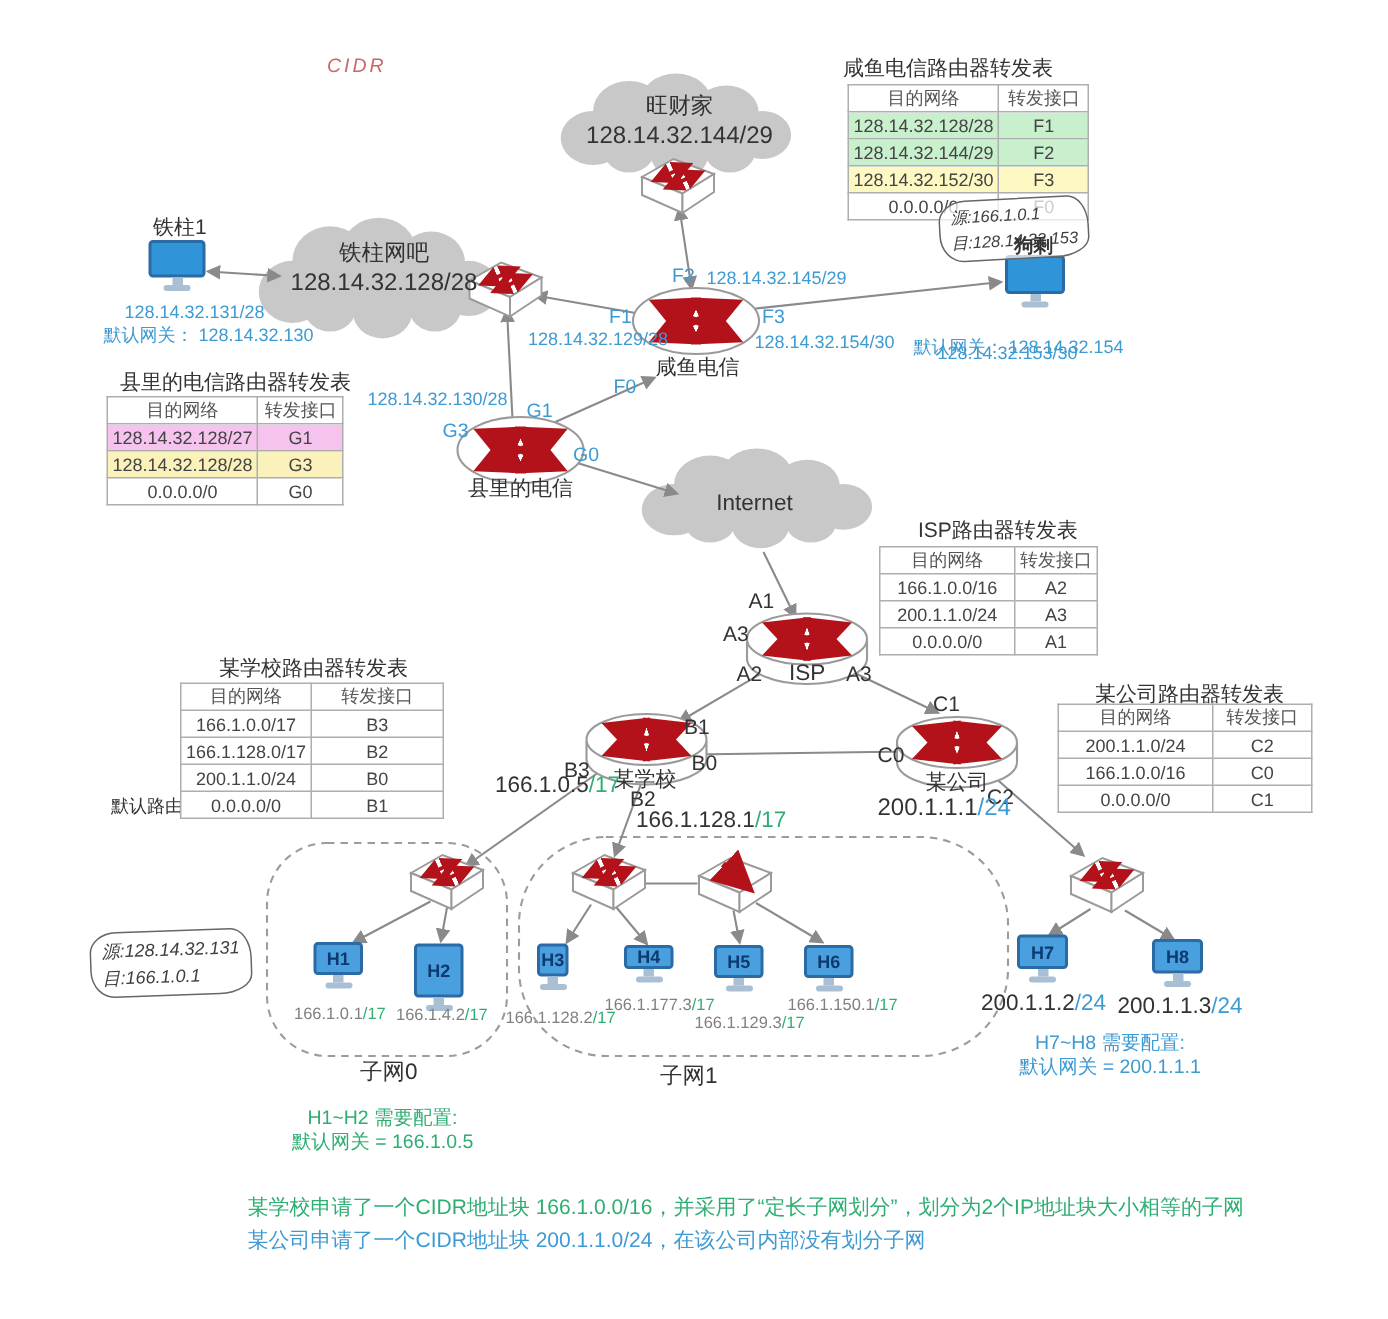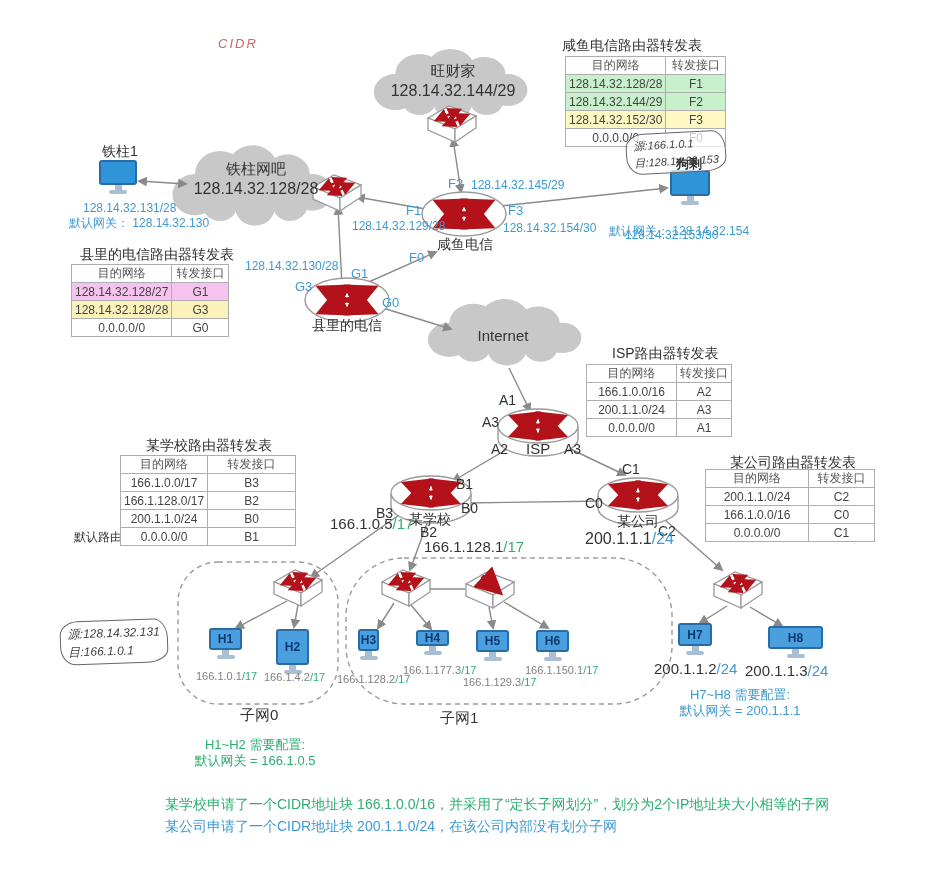--- a/index.html
+++ b/index.html
@@ -361,21 +361,21 @@
       <div class="mbase"></div>
 </div>
 <div class="monitor host" style="left:678px;top:623px">
   <div class="screen" style="width:34px;height:23px">
         <span>H7</span>
       </div>
   <div class="stand"></div>
       <div class="mbase"></div>
 </div>
 <div class="monitor host" style="left:768px;top:626px">
-  <div class="screen" style="width:55px;height:23px">
+  <div class="screen" style="width:34px;height:23px">
         <span>H8</span>
       </div>
   <div class="stand"></div>
       <div class="mbase"></div>
 </div>
 
 <div class="lbl f11" style="left:196px;top:670px"><span class="gray">166.1.0.1</span><span class="green">/17</span></div>
 <div class="lbl f11" style="left:264px;top:671px"><span class="gray">166.1.4.2</span><span class="green">/17</span></div>
 <div class="lbl f11" style="left:337px;top:673px"><span class="gray">166.1.128.2</span><span class="green">/17</span></div>
 <div class="lbl f11" style="left:403px;top:664px"><span class="gray">166.1.177.3</span><span class="green">/17</span></div>

